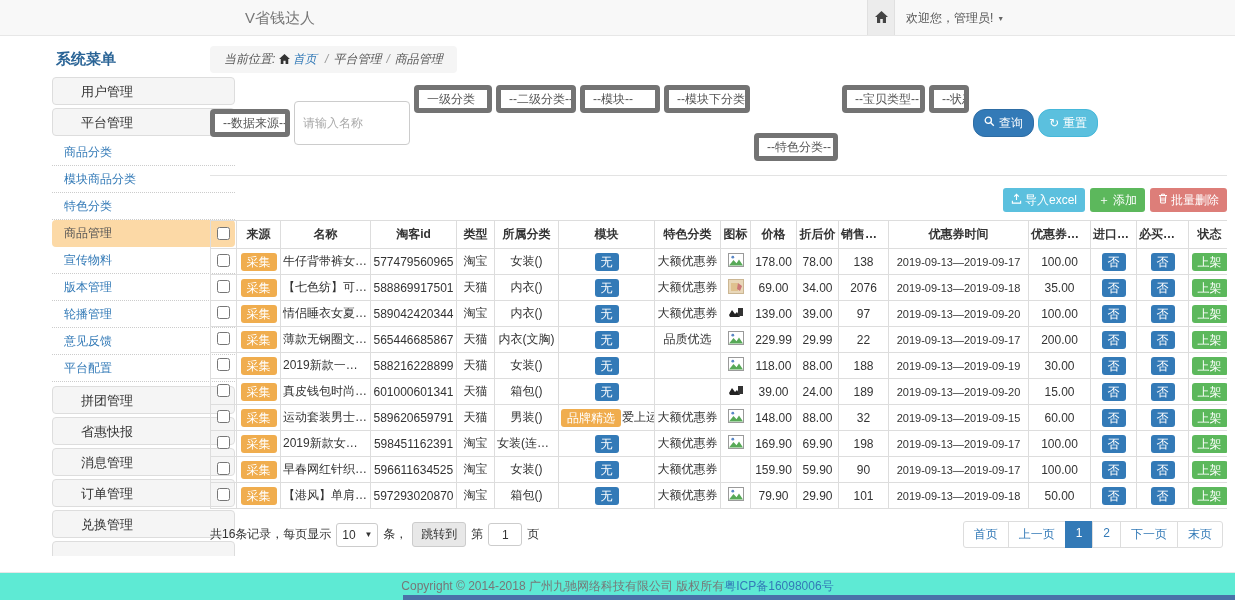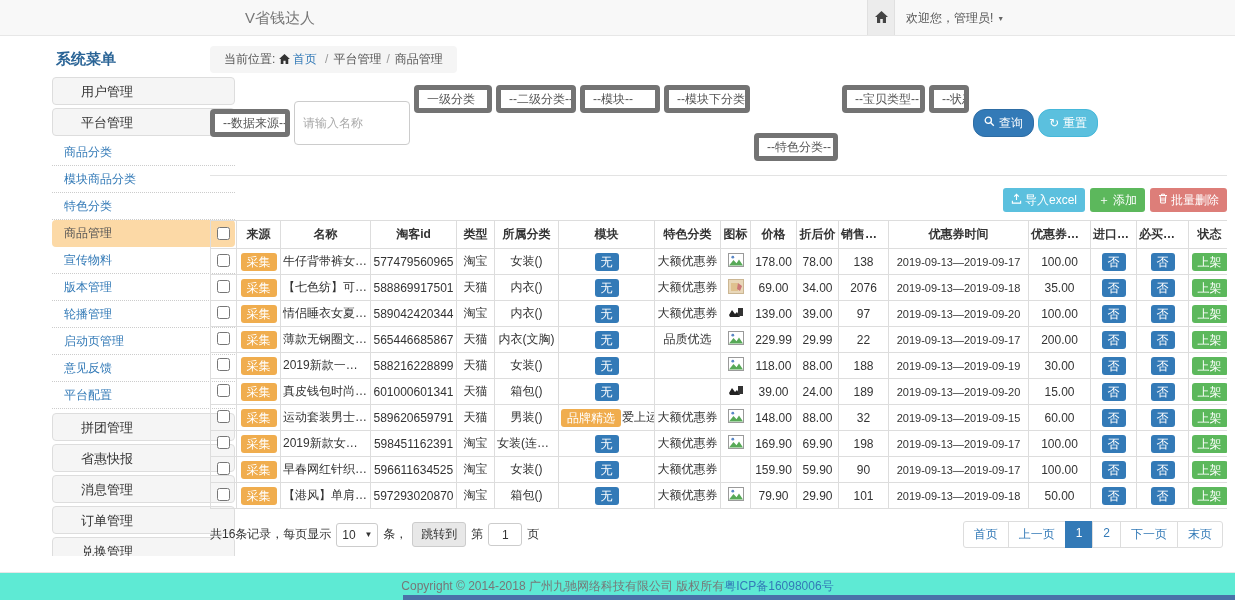--- a/index.html
+++ b/index.html
@@ -22,21 +22,21 @@
     padding-left:28px; font-size:13px; color:#333; margin-bottom:3px; cursor:pointer; white-space:nowrap; overflow:hidden; }
   .menu-item.partial { height:22px; margin-bottom:0; }
   .submenu { background:#fff; margin:1px 0 4px 0; }
   .subitem { height:27px; line-height:26px; border-bottom:1px dotted #ccc; color:#337ab7; font-size:12px;
     padding-left:12px; cursor:pointer; white-space:nowrap; }
   .subitem.active { background:#fcd9a6; border-radius:4px; color:#555; border-bottom-color:transparent; }
 
   
   .main { position:absolute; left:210px; top:36px; right:8px; bottom:28px; overflow:hidden; }
   .breadcrumb { display:inline-block; margin-top:10px; padding:5px 14px; background:#f5f5f5; border-radius:4px;
-    font-size:12px; color:#555; line-height:16px; }
+    font-size:12px; color:#555; line-height:16px;font-style:italic; }
   .breadcrumb .bc-home { color:#337ab7; cursor:pointer; }
   .breadcrumb .sep { color:#999; margin:0 5px; }
   .bc-home-icon { vertical-align:-1px; margin-right:3px; }
 
   .filters { display:flex; align-items:center; gap:4px; margin-top:12px; }
   .sel { display:flex; align-items:center; justify-content:space-between; height:28px; border:5px solid #737373;
     border-radius:4px; background:#fff; padding:0 6px 0 8px; font-size:12px; color:#555; cursor:pointer; white-space:nowrap; overflow:hidden;gap:44px; }
   .sel .arr { font-size:8px; color:#333; margin-left:4px; }
   .txt-input { height:44px; border:1px solid #ccc; border-radius:4px; padding:0 8px; font-size:12px; color:#555;
     font-family:inherit; }
@@ -112,21 +112,20 @@
       <div class="menu-item">用户管理</div>
       <div class="menu-item">平台管理</div>
       <div class="submenu">
         <div class="subitem">商品分类</div>
         <div class="subitem">模块商品分类</div>
         <div class="subitem">特色分类</div>
         <div class="subitem active">商品管理</div>
         <div class="subitem">宣传物料</div>
         <div class="subitem">版本管理</div>
         <div class="subitem">轮播管理</div>
-        <div class="subitem">启动页管理</div>
         <div class="subitem">意见反馈</div>
         <div class="subitem">平台配置</div>
       </div>
       <div class="menu-item">拼团管理</div>
       <div class="menu-item">省惠快报</div>
       <div class="menu-item">消息管理</div>
       <div class="menu-item">订单管理</div>
       <div class="menu-item">兑换管理</div>
       <div class="menu-item partial"></div>
     </div>

